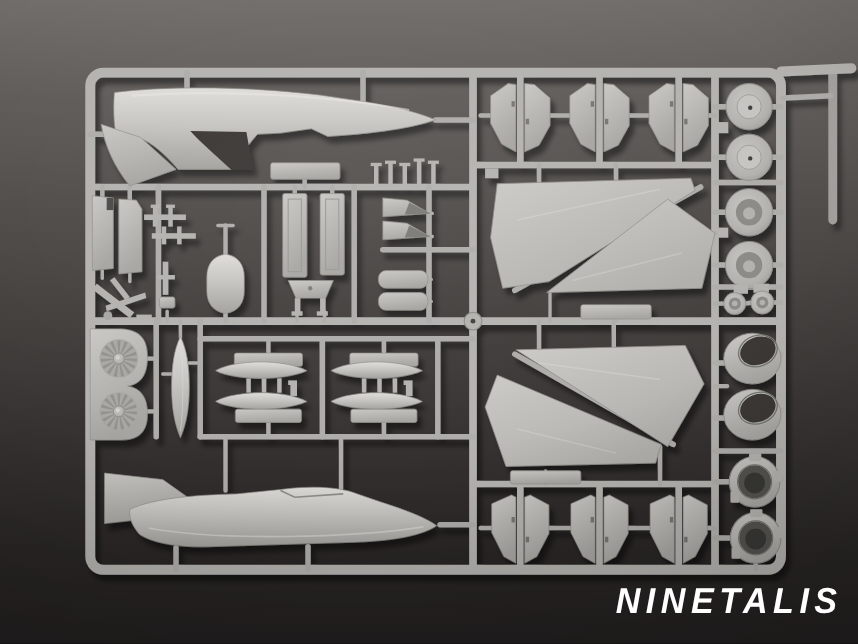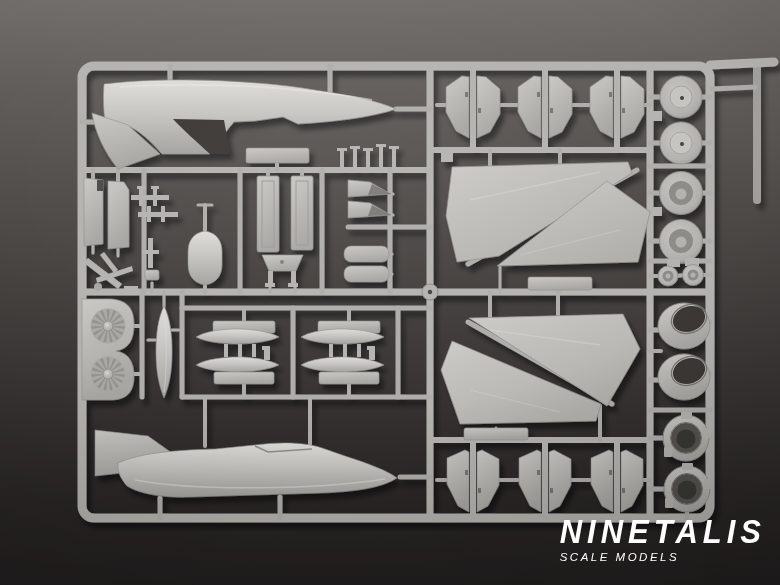--- a/index.html
+++ b/index.html
@@ -416,15 +416,14 @@
       <circle cx="430" cy="292" r="2.2" fill="#44423f"></circle>
     </g>
 
   </g>
 </svg>
 
 <div class="vignette"></div>
 
 <div class="watermark">
   <div class="brand">NINETALIS</div>
-  <div class="tagline">SCALE MODELS</div>
 </div>
 </div>
 
 </body></html>

